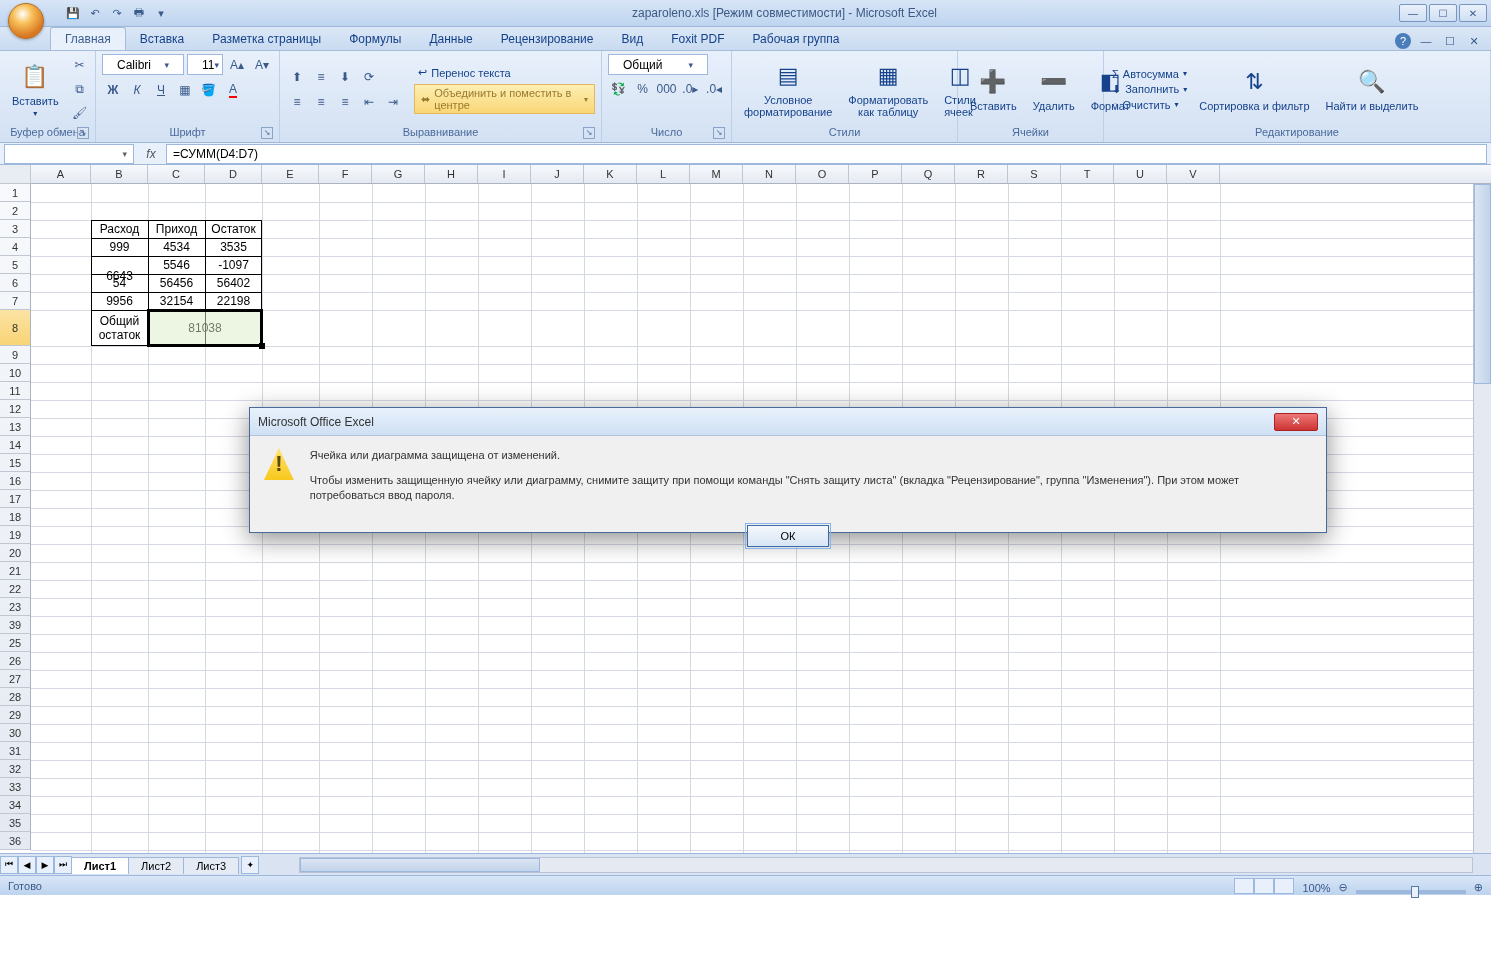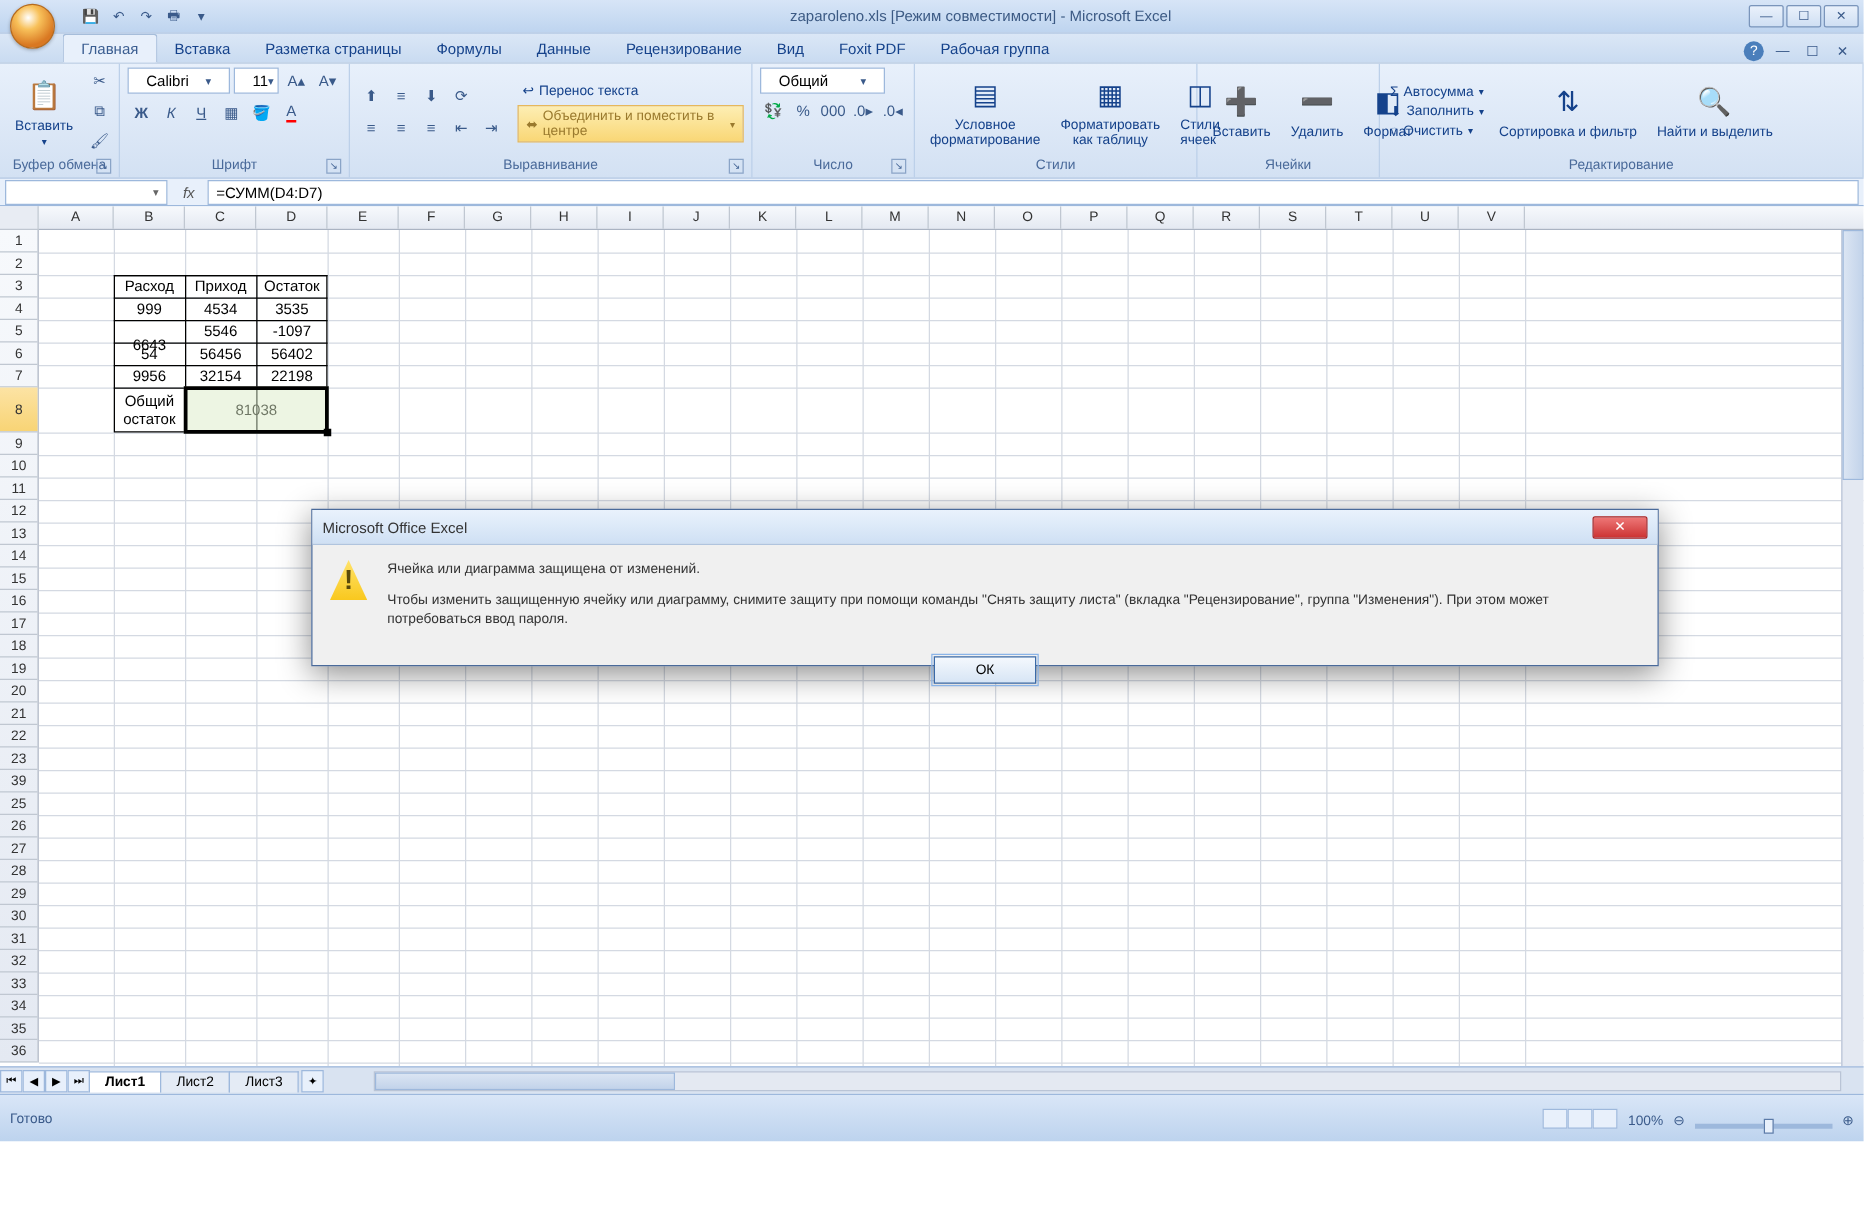--- a/index.html
+++ b/index.html
@@ -66,21 +66,21 @@
 .grid-main { flex:1; display:flex; flex-direction:column; overflow:hidden; position:relative; }
 
 
 .sheet-bar { height:22px; background:#d9e3f1; display:flex; align-items:center; border-top:1px solid #9db8dc; }
 .sheet-nav { display:flex; }
 .sheet-nav-btn { width:18px; height:18px; border:1px solid #9db8dc; background:#e8f0fb; display:flex;align-items:center;justify-content:center; font-size:9px; cursor:pointer; }
 .sheet-tab { padding:2px 12px; font-size:11px; background:#e4ebf5; border:1px solid #9db8dc; border-bottom:none; margin-left:-1px; cursor:pointer; position:relative; top:1px; }
 .sheet-tab.active { background:#fff; font-weight:bold; }
 .hscroll { flex:1; margin:0 18px 0 40px; height:16px; background:#e4e9f2; border:1px solid #b9c4d6; position:relative; }
 .hscroll-thumb{position:absolute;left:0;width:240px;top:0;bottom:0;background:linear-gradient(#dbe5f3,#c2d3ea);border:1px solid #9db8dc;}
-.status-bar { height:38px; background:linear-gradient(#d9e6f7,#bdd3ee); display:flex; align-items:center; font-size:11px; color:#3a5a8a; padding:0 8px; border-top:1px solid #9db8dc; }
+.status-bar { height:20px; background:linear-gradient(#d9e6f7,#bdd3ee); display:flex; align-items:center; font-size:11px; color:#3a5a8a; padding:0 8px; border-top:1px solid #9db8dc; }
 .status-right{margin-left:auto;display:flex;align-items:flex-end;gap:8px;}
 .view-btns{display:flex;}
 .view-btn{width:20px;height:16px;border:1px solid #9db8dc;background:#e8f0fb;cursor:pointer;}
 .zoom-slider{width:110px;height:4px;background:#9db8dc;position:relative;}
 .zoom-thumb{position:absolute;left:50%;top:-4px;width:8px;height:12px;background:#e8f0fb;border:1px solid #5a7aa8;}
 
 
 .dialog-shadow { position:absolute; left:249px; top:407px; width:1078px; height:126px; box-shadow:0 6px 24px rgba(0,0,0,.45); }
 .dialog { width:100%; height:100%; background:#f0f0f0; border:1px solid #4a6a9a; }
 .dlg-title { height:28px; background:linear-gradient(#e9f2fc,#cfe0f4); display:flex; align-items:center; padding:10px 8px; font-size:12px; color:#333; border-bottom:1px solid #b0c4de; }

